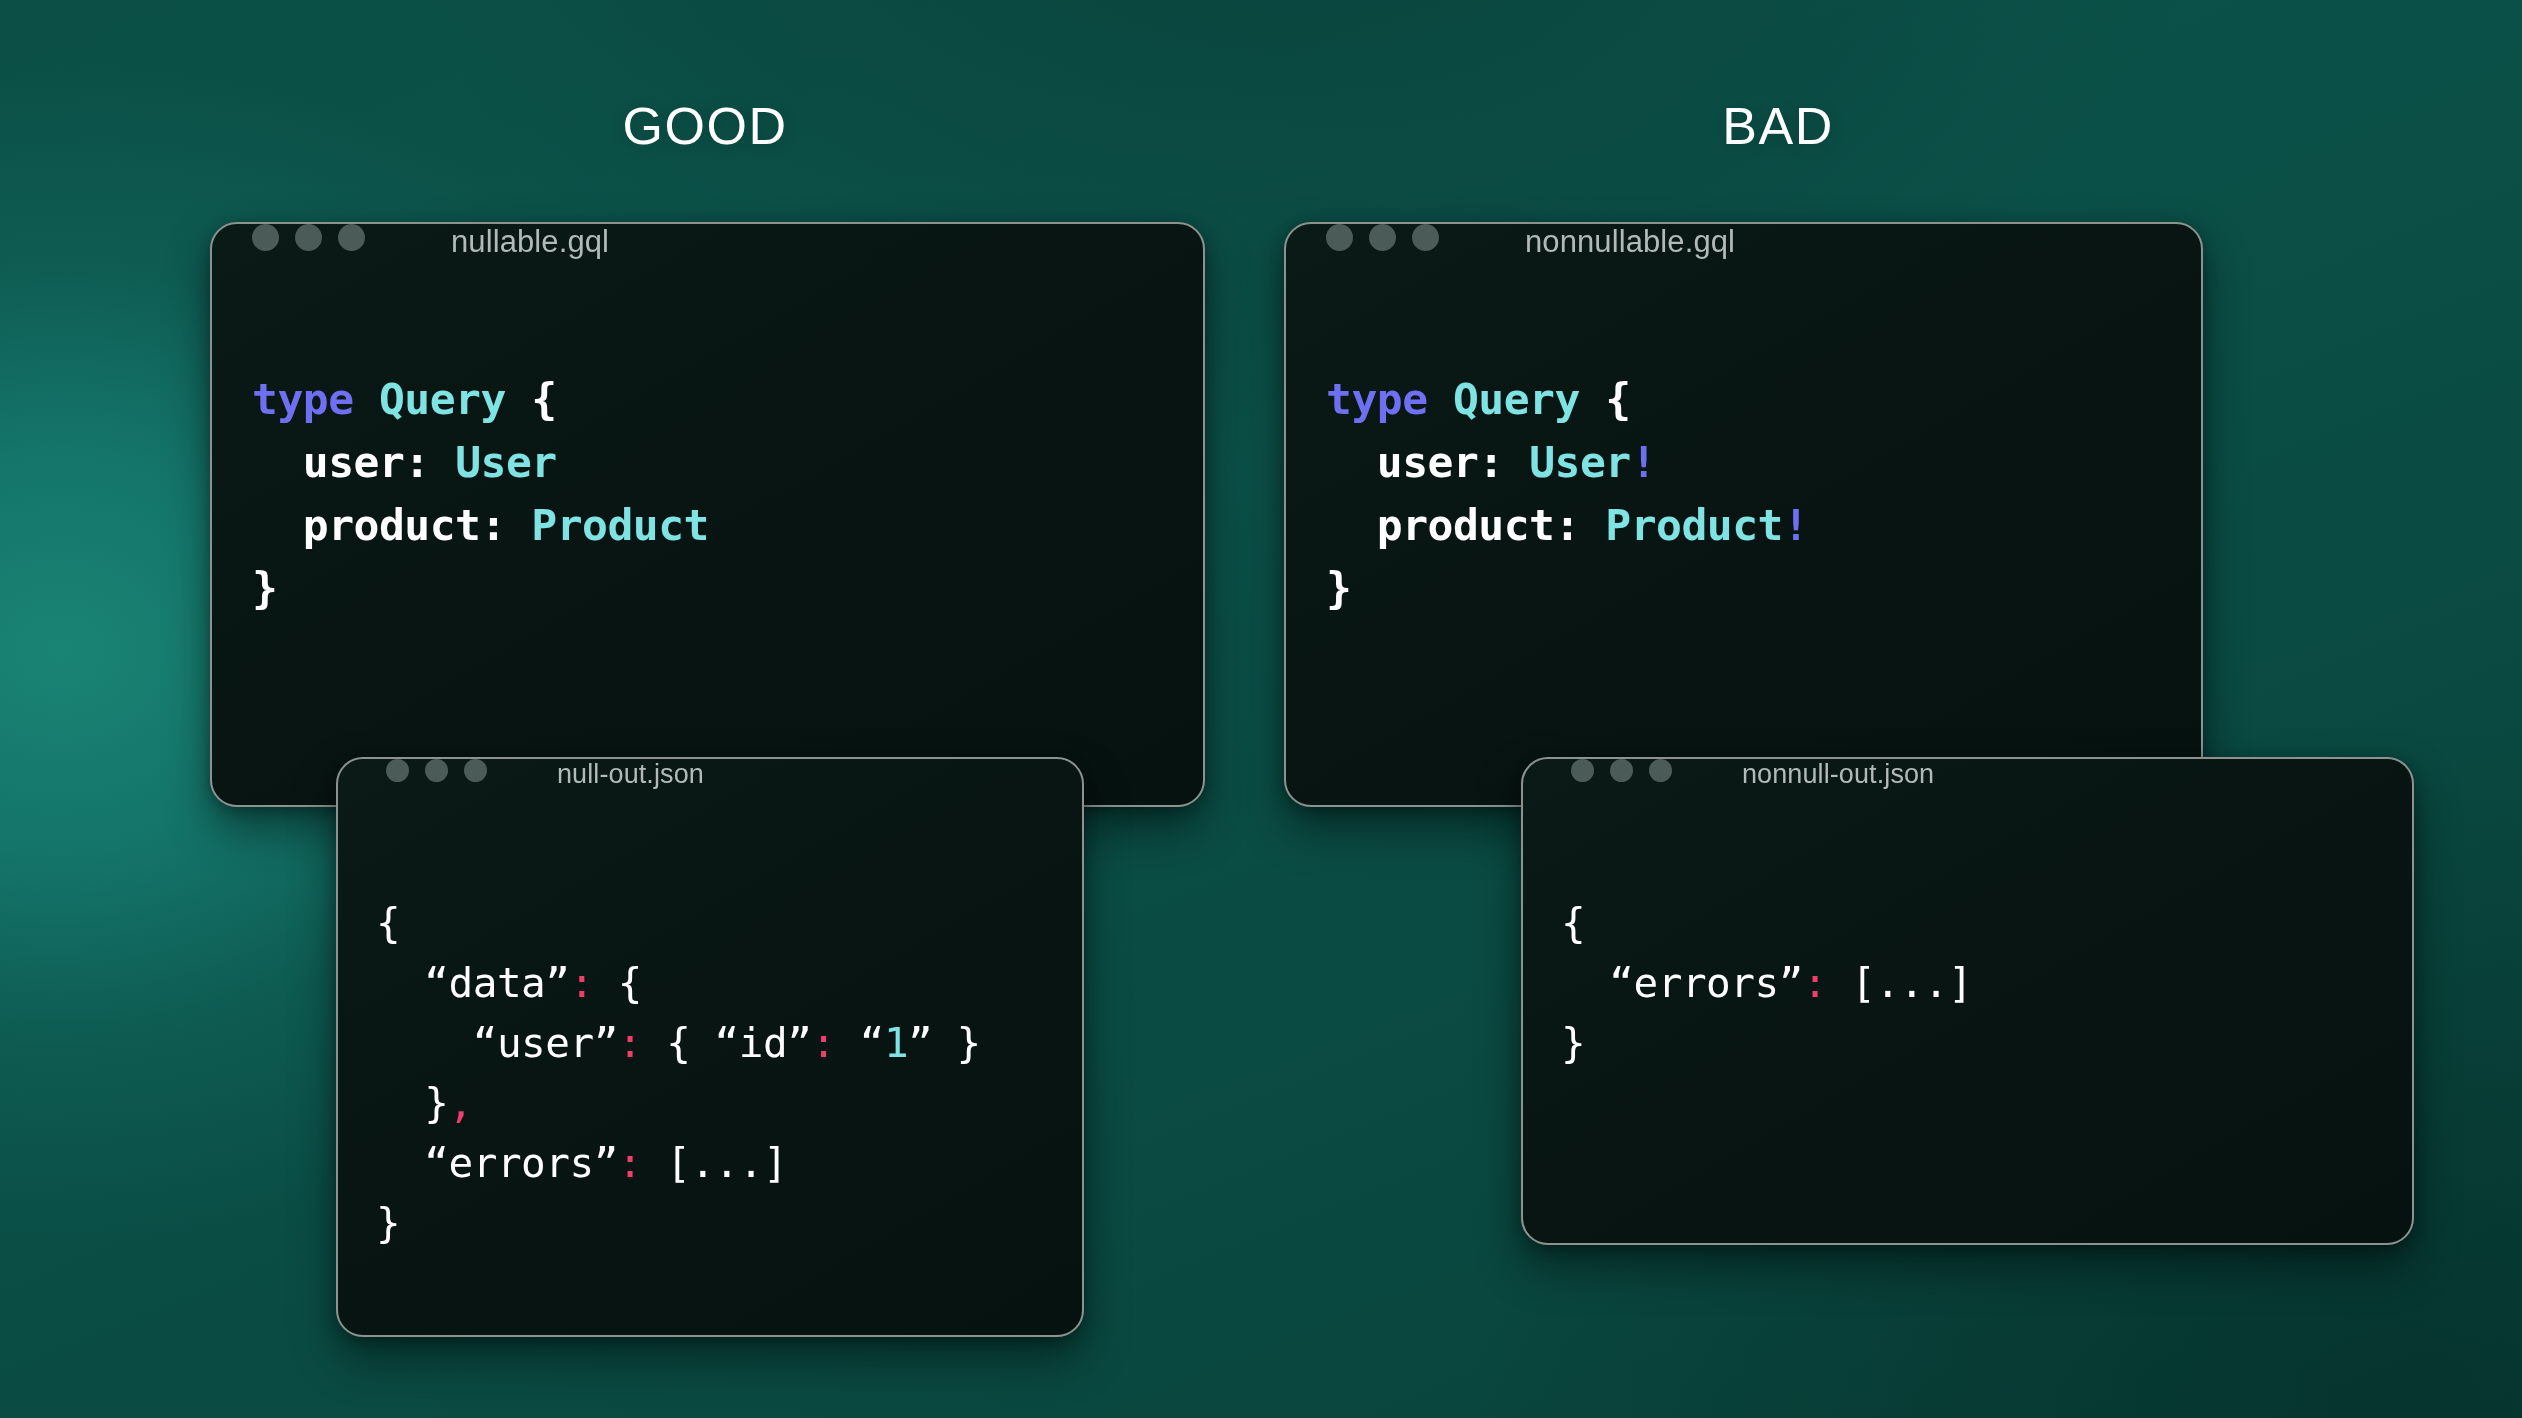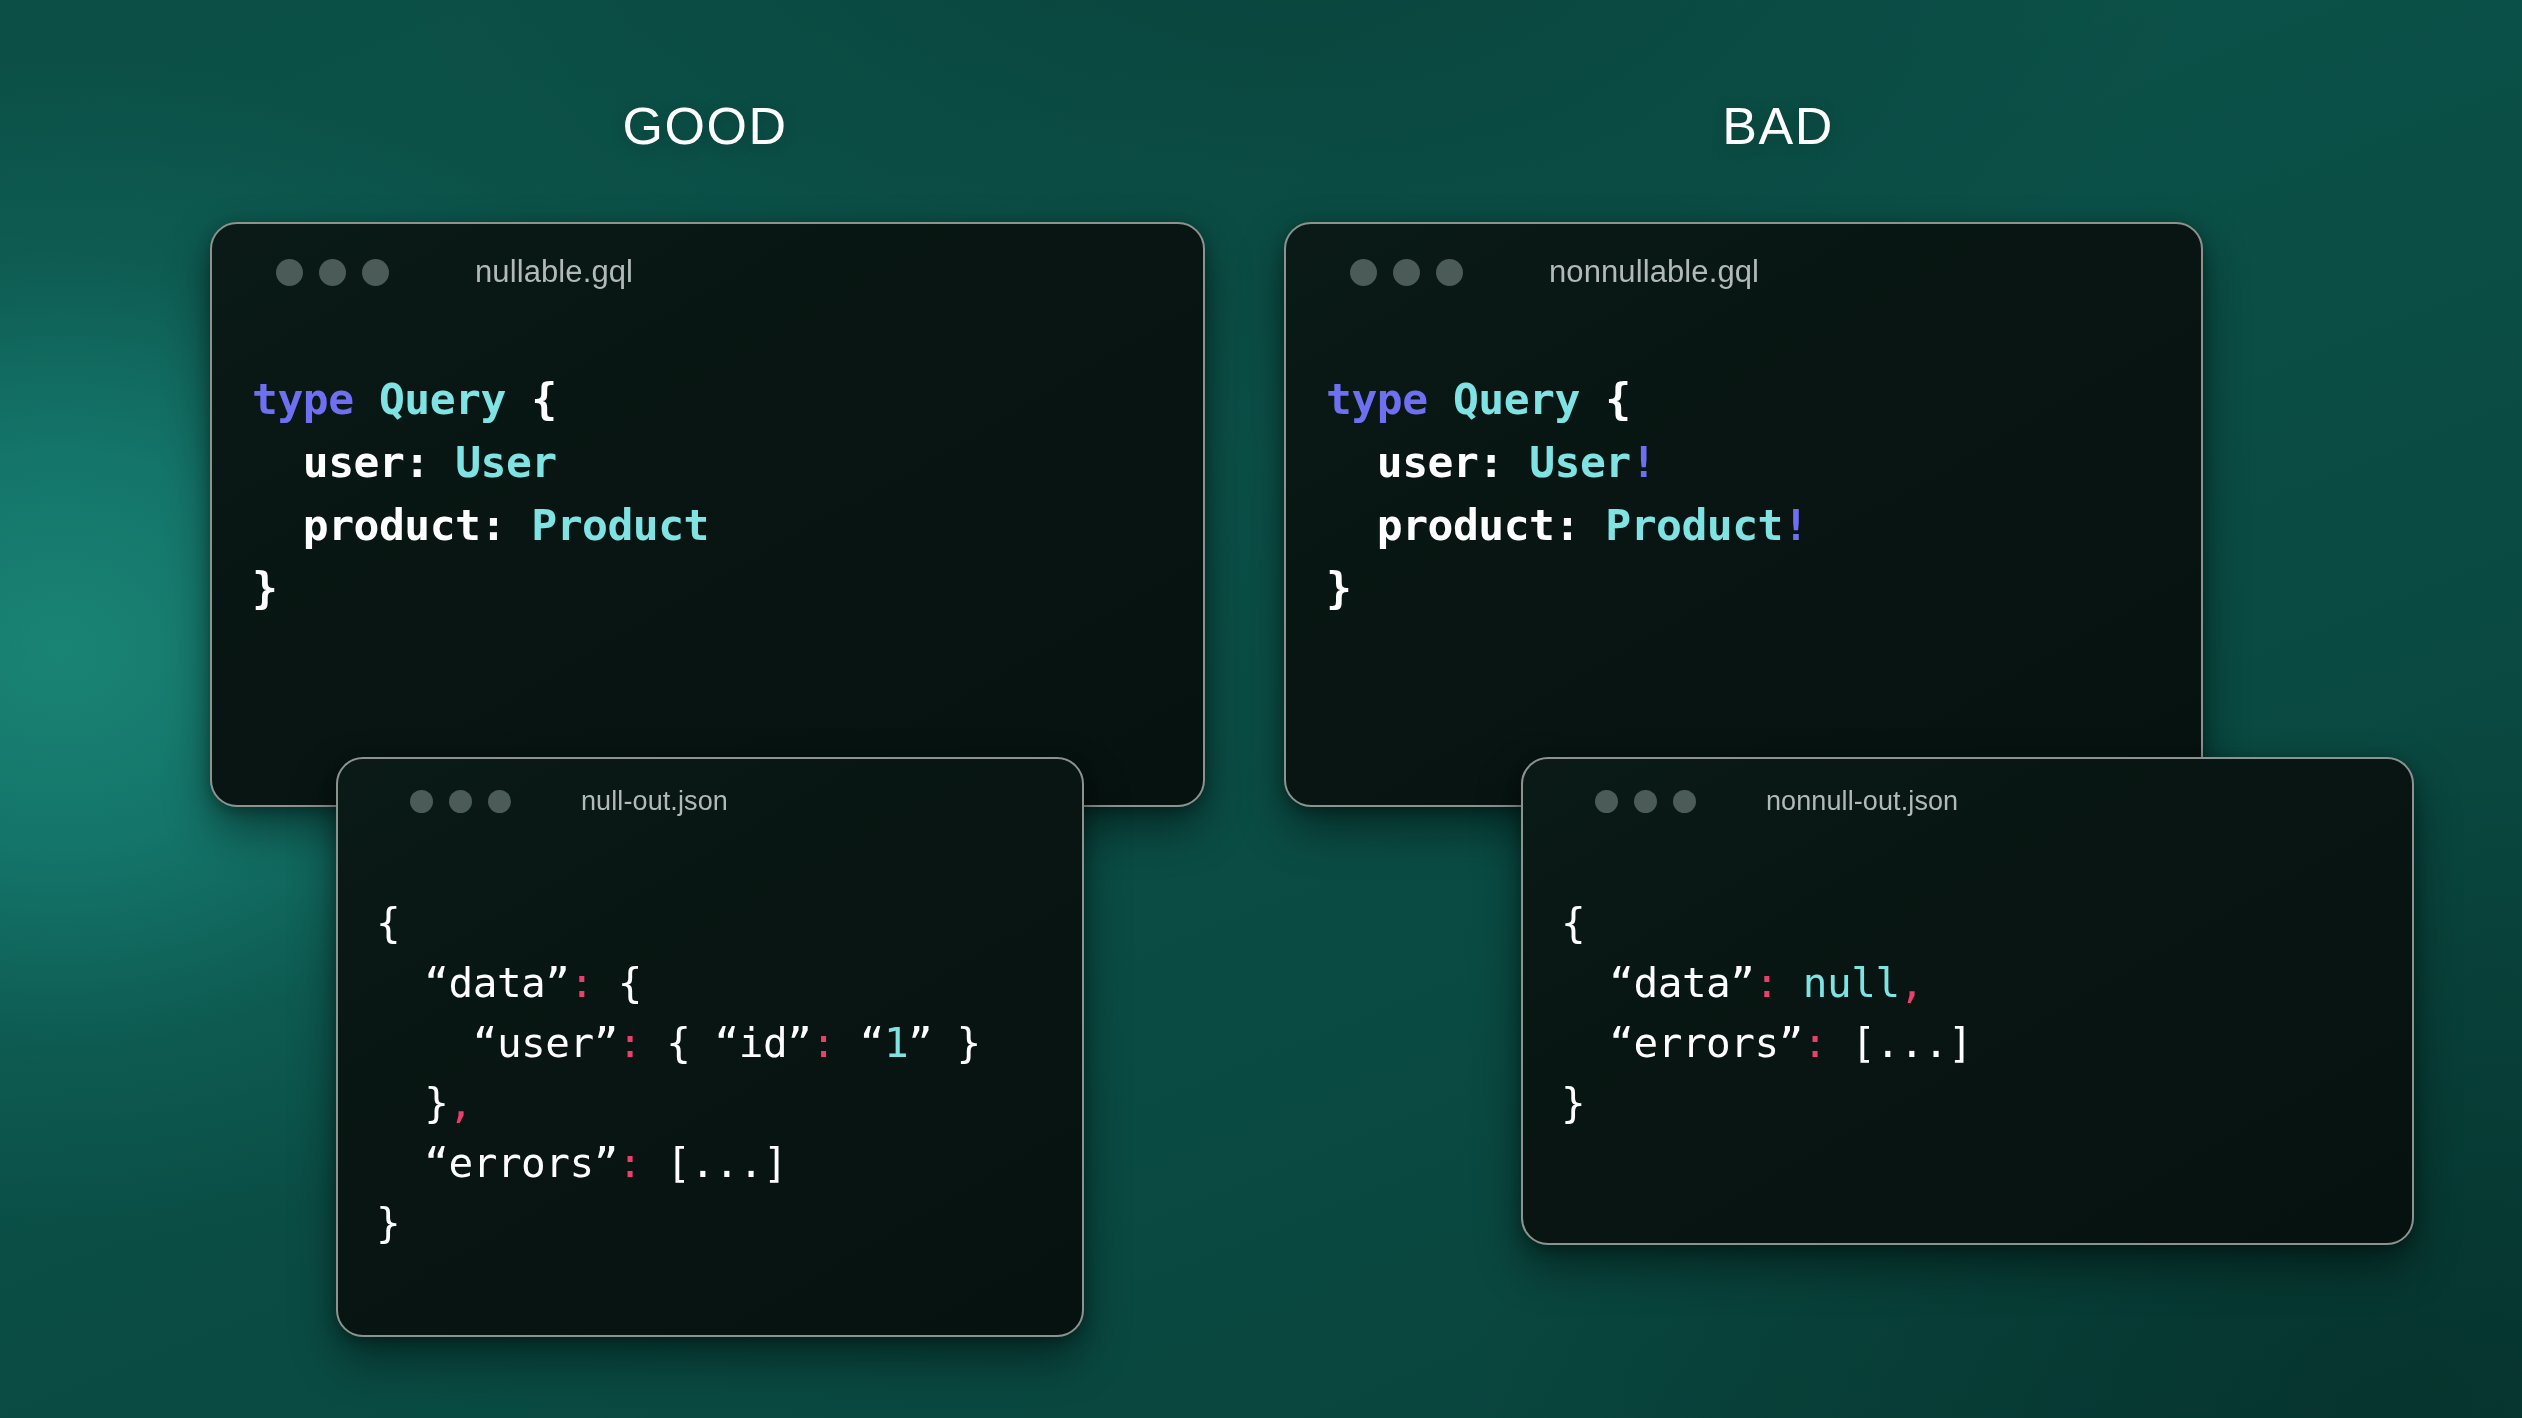--- a/index.html
+++ b/index.html
@@ -52,23 +52,22 @@
   .win.json   { z-index:3; }
 
   .win-top-left   { left:210px;  top:222px;  width:995px;  height:585px; }
   .win-top-right  { left:1284px; top:222px;  width:919px;  height:585px; }
   .win-bot-left   { left:336px;  top:757px;  width:748px;  height:580px; }
   .win-bot-right  { left:1521px; top:757px;  width:893px;  height:488px; }
 
   .titlebar {
     position:absolute; left:0; right:0; top:0;
     height:96px;
-    display:flex; align-items:center;
+    display:flex; align-items:flex-start;
     padding-left:40px;
-    margin-left:24px;
   }
   .win.json .titlebar { height:84px; padding-left:48px; }
 
   .dots { display:flex; gap:16px; align-items:center; }
   .dot {
     width:27px; height:27px; border-radius:50%;
     background:#4b5b57;
   }
   .win.json .dot { width:23px; height:23px; }
 
@@ -155,16 +154,16 @@
 
   <div class="win json win-bot-right">
     <div class="titlebar">
       <div class="dots">
         <span class="dot"></span>
         <span class="dot"></span>
         <span class="dot"></span>
       </div>
       <span class="win-title">nonnull-out.json</span>
     </div>
-    <div class="code"><div><span class="k-punct">{</span></div><div><span class="k-str">  “data”</span><span class="k-colon">:</span><span class="k-punct"> </span><span class="k-value">null</span><span class="k-comma">,</span></div><div><span class="k-str">  “errors”</span><span class="k-colon">:</span><span class="k-punct"> [...]</span></div><div><span class="k-punct">}</span></div></div>
+    <div class="code"><div><span class="k-punct">{</span></div><div><span class="k-str">  “errors”</span><span class="k-colon">:</span><span class="k-punct"> [...]</span></div><div><span class="k-punct">}</span></div></div>
   </div>
 
 </div>
 
 </body></html>

